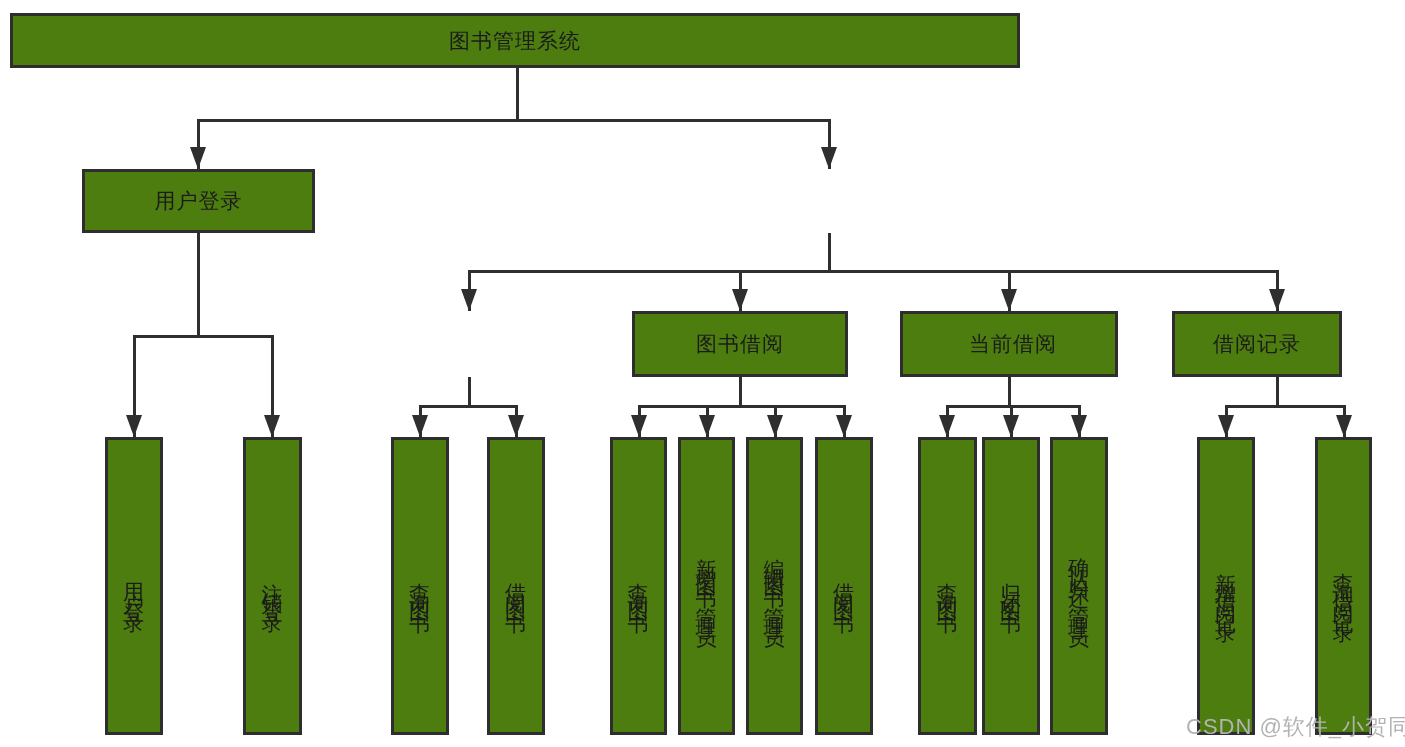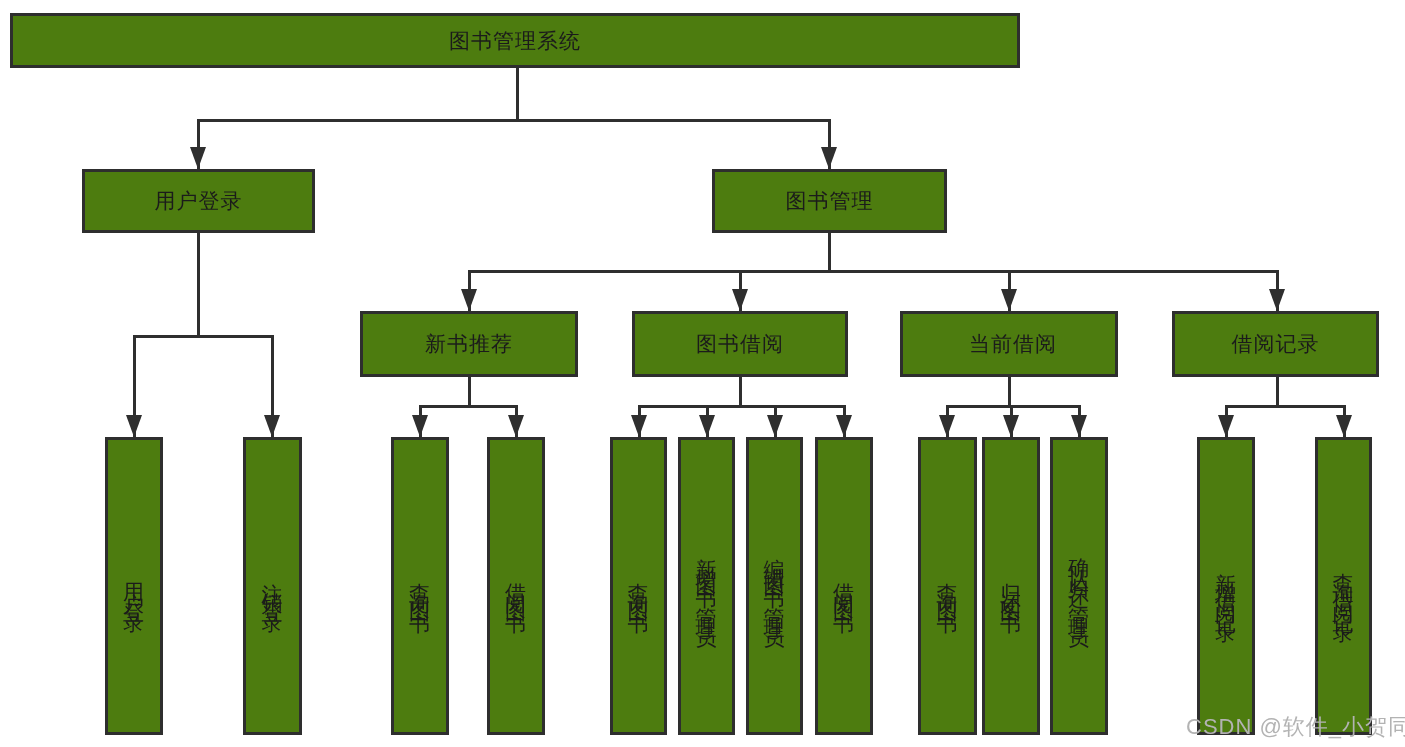--- a/index.html
+++ b/index.html
@@ -41,52 +41,46 @@
   <div class="vline" style="left:516px;top:68px;height:53px;"></div>
   <div class="hline" style="left:197px;top:119px;width:634px;"></div>
   <div class="vline" style="left:197px;top:119px;height:50px;"></div>
   <div class="arrow" style="left:190px;top:147px;"></div>
   <div class="vline" style="left:828px;top:119px;height:50px;"></div>
   <div class="arrow" style="left:821px;top:147px;"></div>
 
   <div class="box" style="left:82px;top:169px;width:233px;height:64px;">
     <span class="lbl">用户登录</span>
   </div>
-  <div class="box" style="left:712px;top:169px;width:235px;height:64px;">
-    <span class="lbl">图书管理</span>
-  </div>
 
   <div class="vline" style="left:197px;top:233px;height:104px;"></div>
   <div class="hline" style="left:133px;top:335px;width:141px;"></div>
   <div class="vline" style="left:133px;top:335px;height:102px;"></div>
   <div class="arrow" style="left:126px;top:415px;"></div>
   <div class="vline" style="left:271px;top:335px;height:102px;"></div>
   <div class="arrow" style="left:264px;top:415px;"></div>
 
   <div class="vline" style="left:828px;top:233px;height:39px;"></div>
   <div class="hline" style="left:468px;top:270px;width:811px;"></div>
   <div class="vline" style="left:468px;top:270px;height:41px;"></div>
   <div class="arrow" style="left:461px;top:289px;"></div>
   <div class="vline" style="left:739px;top:270px;height:41px;"></div>
   <div class="arrow" style="left:732px;top:289px;"></div>
   <div class="vline" style="left:1008px;top:270px;height:41px;"></div>
   <div class="arrow" style="left:1001px;top:289px;"></div>
   <div class="vline" style="left:1276px;top:270px;height:41px;"></div>
   <div class="arrow" style="left:1269px;top:289px;"></div>
 
-  <div class="box" style="left:360px;top:311px;width:218px;height:66px;">
-    <span class="lbl">新书推荐</span>
-  </div>
   <div class="box" style="left:632px;top:311px;width:216px;height:66px;">
     <span class="lbl">图书借阅</span>
   </div>
   <div class="box" style="left:900px;top:311px;width:218px;height:66px;padding-left:8px;">
     <span class="lbl">当前借阅</span>
   </div>
-  <div class="box" style="left:1172px;top:311px;width:207px;height:66px;">
+  <div class="box" style="left:1172px;top:311px;width:170px;height:66px;">
     <span class="lbl">借阅记录</span>
   </div>
 
   <div class="vline" style="left:468px;top:377px;height:30px;"></div>
   <div class="hline" style="left:419px;top:405px;width:99px;"></div>
   <div class="vline" style="left:419px;top:405px;height:32px;"></div>
   <div class="arrow" style="left:412px;top:415px;"></div>
   <div class="vline" style="left:515px;top:405px;height:32px;"></div>
   <div class="arrow" style="left:508px;top:415px;"></div>
 

